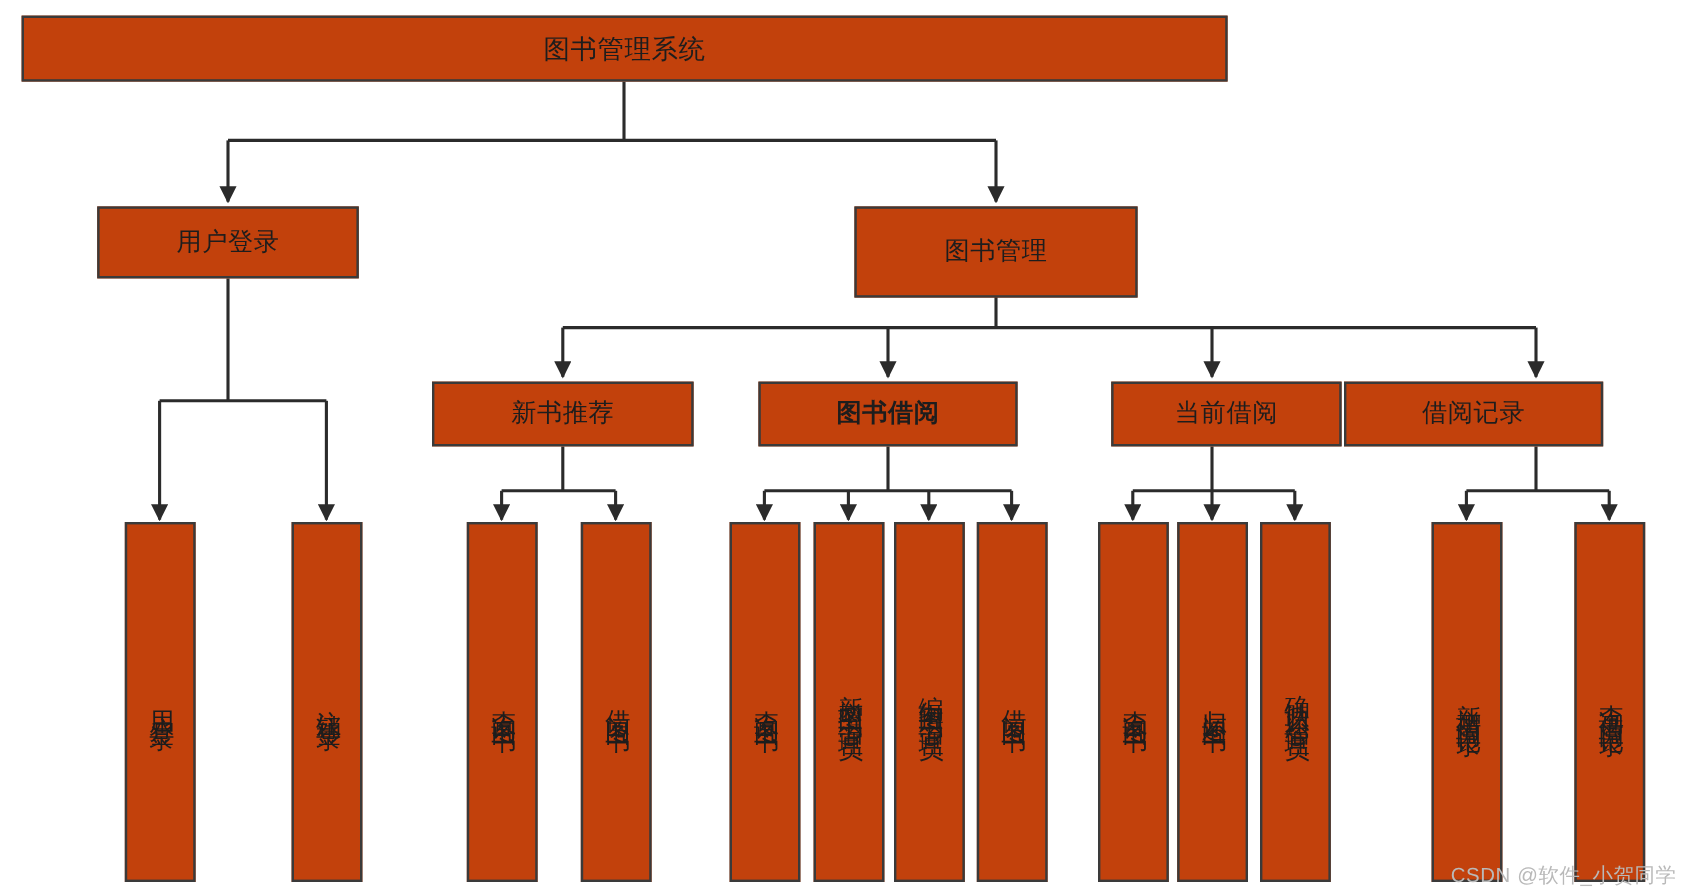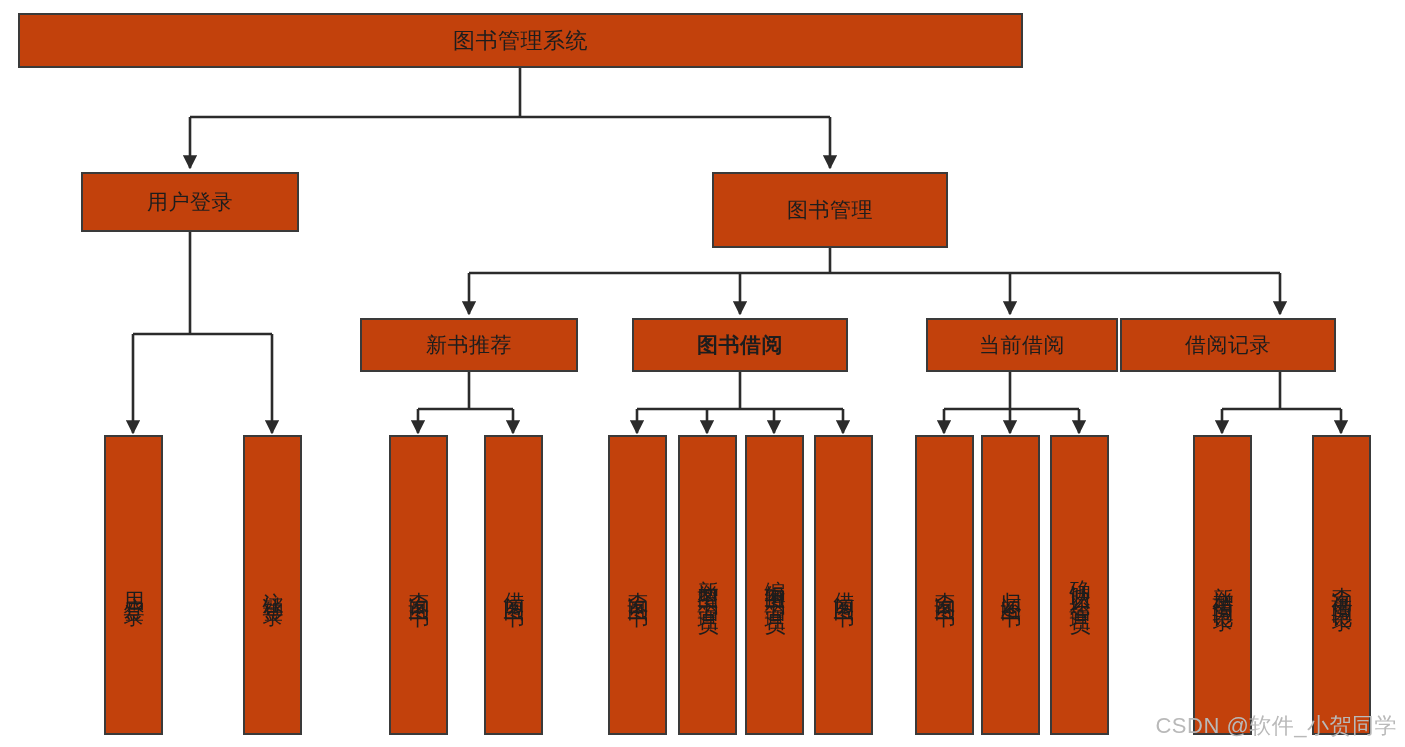--- a/index.html
+++ b/index.html
@@ -58,21 +58,21 @@
     writing-mode: vertical-rl;
     text-orientation: upright;
     white-space: normal;
     display: block;
     max-height: 100%;
   }
   .watermark {
     position: absolute;
     right: 8px;
     bottom: 6px;
-    font-size: 22px;
+    font-size: 17px;
     color: #b9b9b9;
     letter-spacing: 0.5px;
     white-space: nowrap;
     user-select: none;
   }
 </style>
 </head>
 <body>
 
 <div id="canvas">

